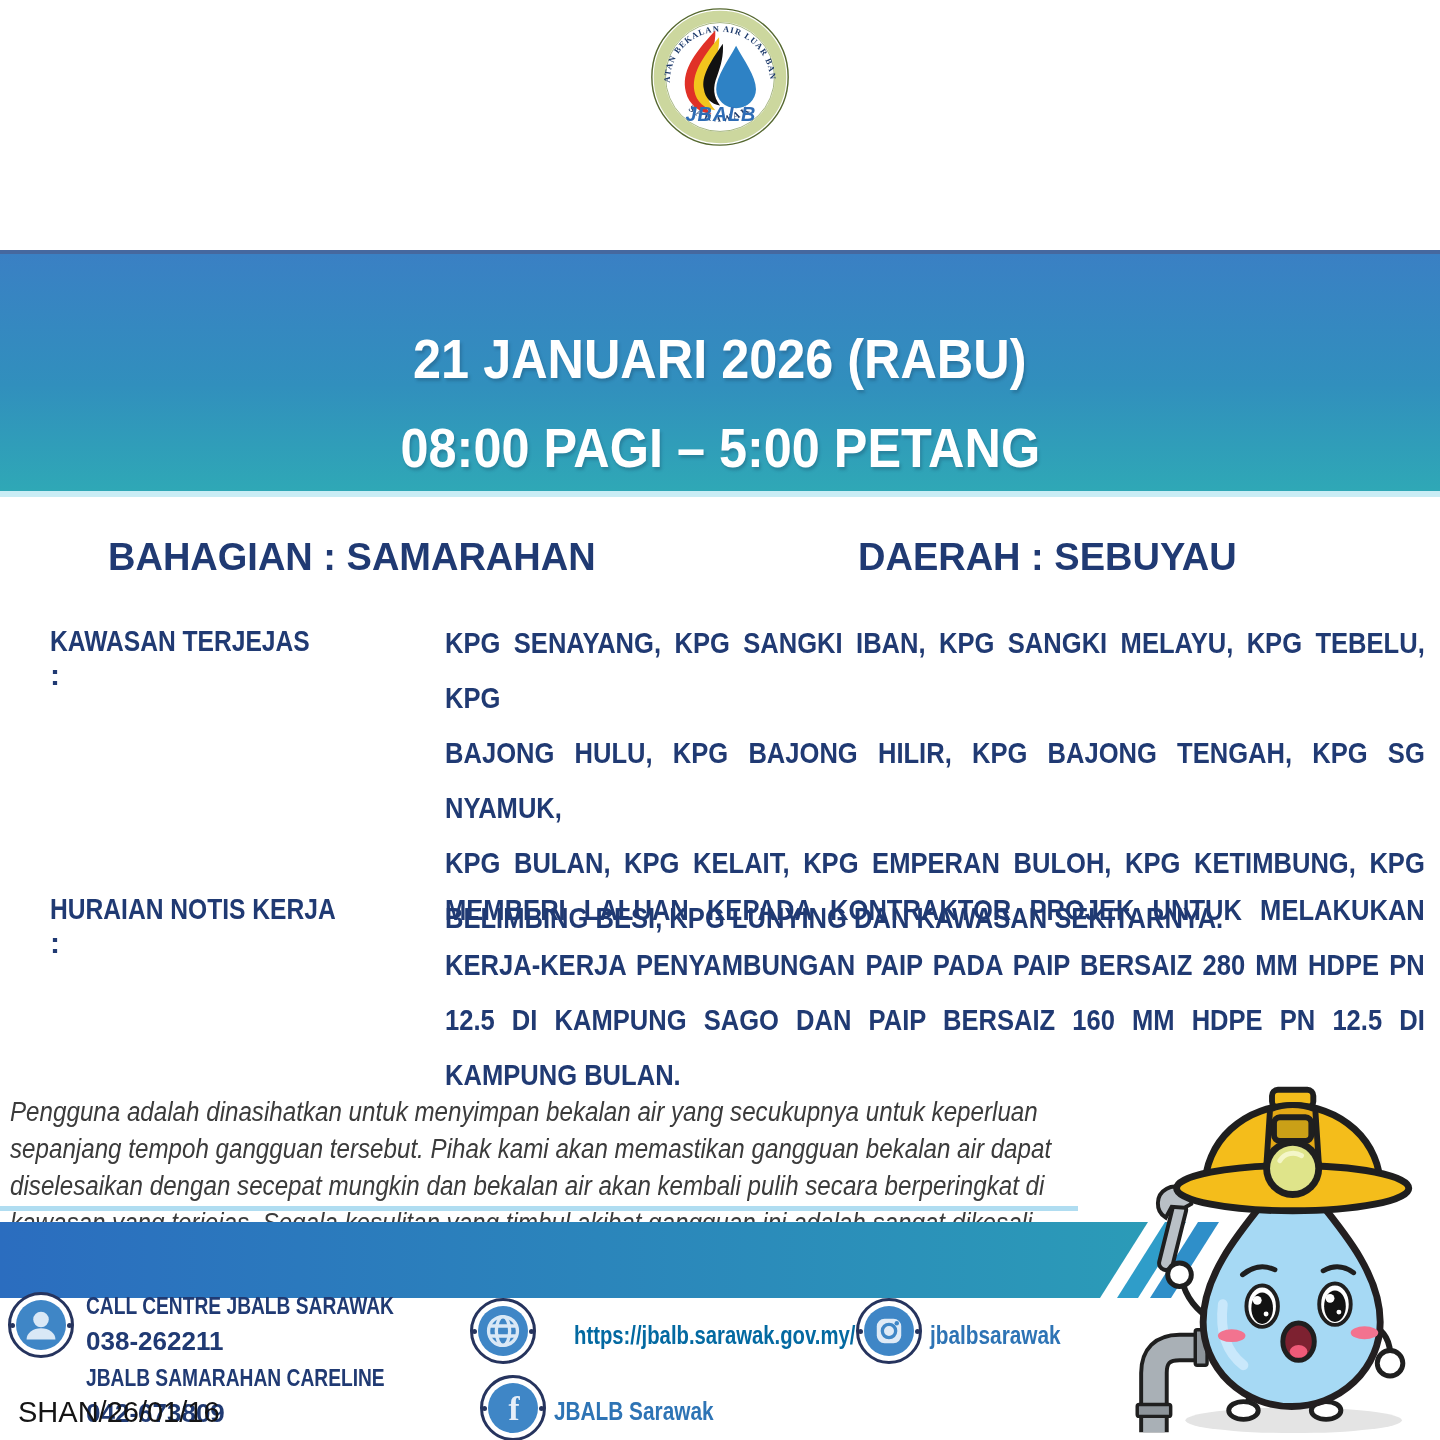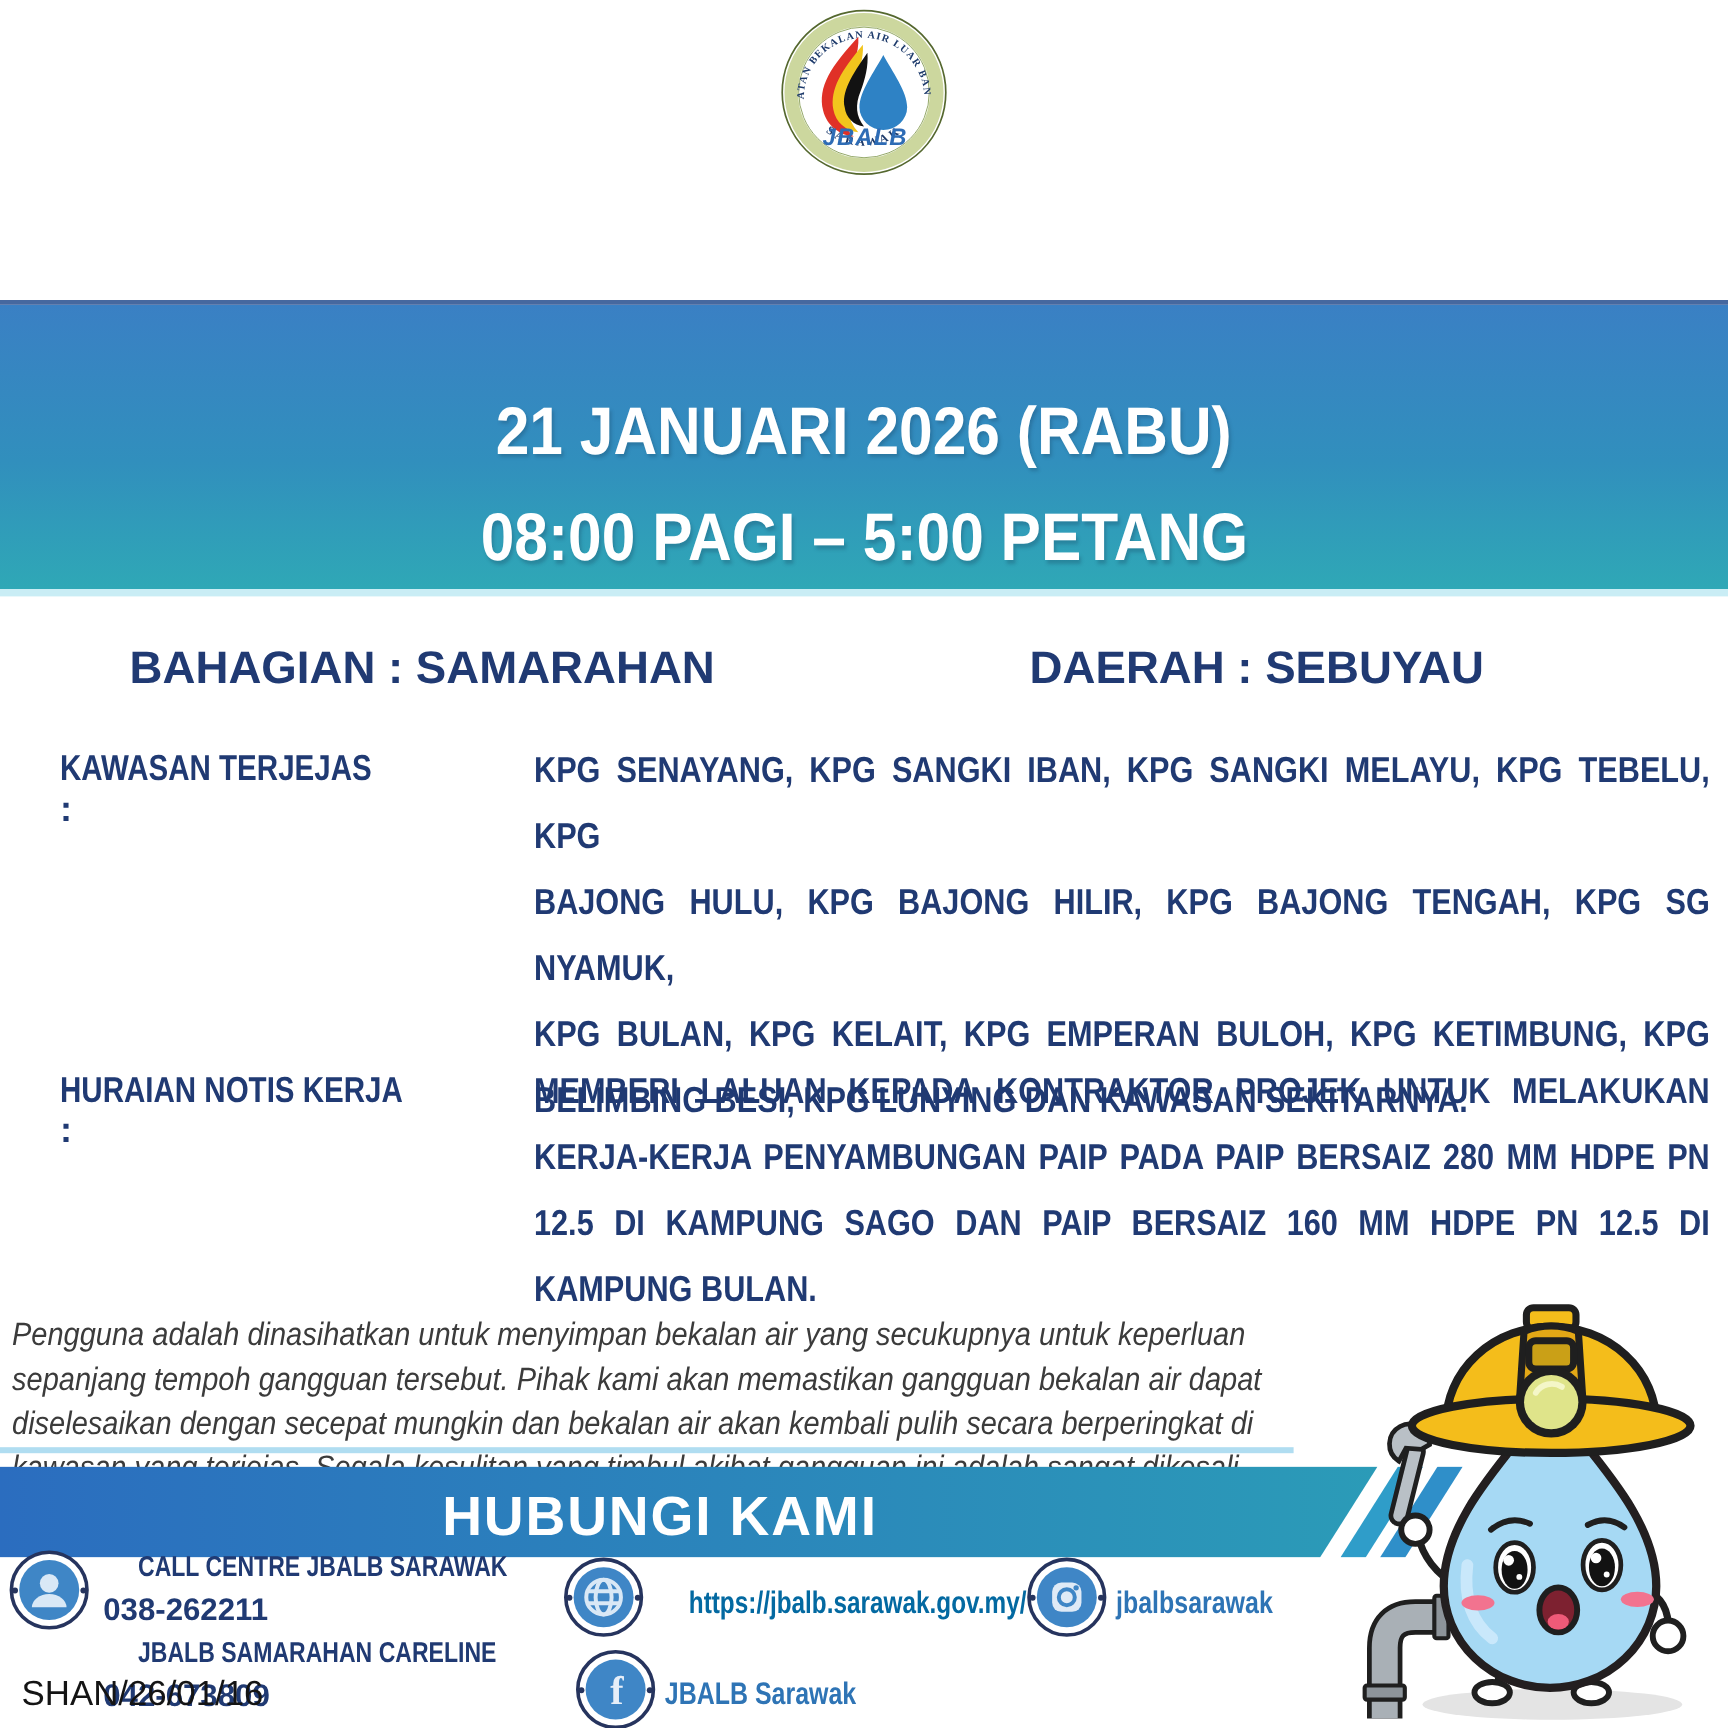--- a/index.html
+++ b/index.html
@@ -57,21 +57,21 @@
 
   
   .cicon { position:absolute; width:66px; height:66px; border-radius:50%;
            background:#ffffff; border:3px solid #26345e; box-sizing:border-box; }
   .cicon::before, .cicon::after { content:""; position:absolute; top:50%; width:5px; height:5px;
            margin-top:-2.5px; border-radius:50%; background:#26345e; }
   .cicon::before { left:-1px; } .cicon::after { right:-1px; }
   .cinner { position:absolute; inset:5px; border-radius:50%; background:#3f86c6;
             display:flex; align-items:center; justify-content:center; }
 
-  .c-title { position:absolute; font-size:24px; font-weight:bold; color:#203a73; white-space:nowrap;margin-left:29px; }
+  .c-title { position:absolute; font-size:24px; font-weight:bold; color:#203a73; white-space:nowrap; }
   .c-title > span { display:inline-block; transform:scaleX(.8); transform-origin:left top; }
   .c-phone { position:absolute; font-size:26px; font-weight:bold; color:#203a73; white-space:nowrap; }
   .c-link  { position:absolute; font-size:26px; font-weight:bold; white-space:nowrap; }
   .c-link > span { display:inline-block; transform-origin:left top; }
   .navy  { color:#0369a1;margin-left:28px; } .blue { color:#2e74b5; }
 
   .reference { position:absolute; left:18px; top:1396px; font-size:29px; color:#141414; white-space:nowrap; }
 
   .mascot { position:absolute; left:1104px; top:1076px; width:336px; height:364px; }
 </style>
@@ -146,21 +146,20 @@
     <div class="aline">diselesaikan dengan secepat mungkin dan bekalan air akan kembali pulih secara berperingkat di</div>
     <div class="aline">kawasan yang terjejas. Segala kesulitan yang timbul akibat gangguan ini adalah sangat dikesali.</div>
   </div>
 
   <div class="rule-light"></div>
 
   <div class="contact-bar">
     <div class="bar-main"></div>
     <div class="bar-stripe1"></div>
     <div class="bar-stripe2"></div>
-    <div class="bar-heading">HUBUNGI KAMI</div>
   </div>
 
   <div class="cicon" style="left:8px; top:1292px;">
     <div class="cinner">
       <svg width="40" height="40" viewBox="0 0 36 36">
         <circle cx="18" cy="13" r="7" fill="#d9e8f6"></circle>
         <path d="M5,31 a13,10 0 0 1 26,0 z" fill="#d9e8f6"></path>
       </svg>
     </div>
   </div>

